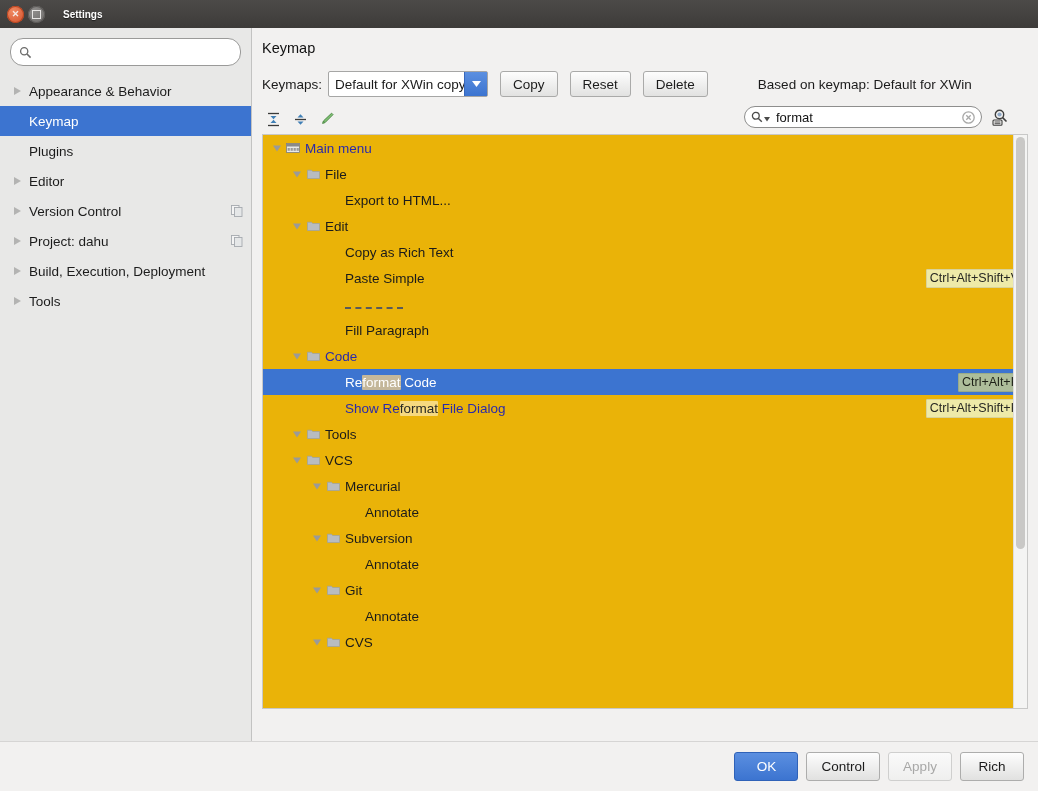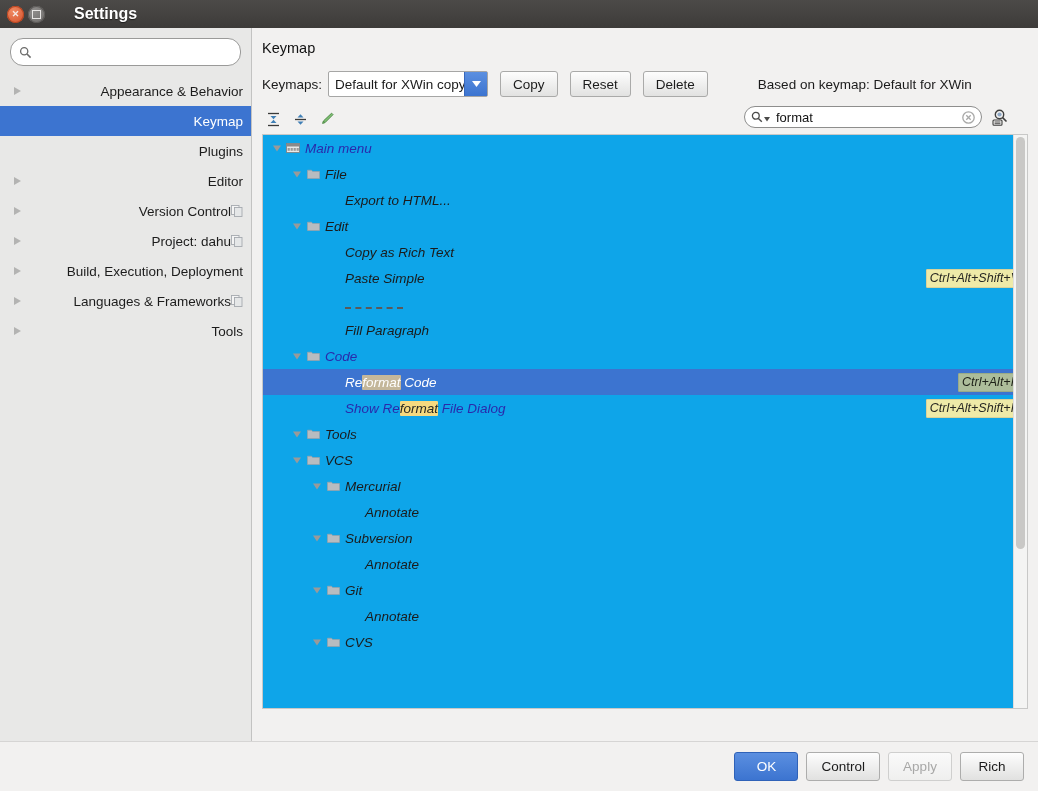--- a/index.html
+++ b/index.html
@@ -25,21 +25,21 @@
     width: 17px; height: 17px; border-radius: 50%;
     margin-left: 7px; flex: none; position: relative;
     display: flex; align-items: center; justify-content: center;
     font-size: 11px; line-height: 1; color: #f6f0ee;
   }
   .win-btn.close { background: radial-gradient(circle at 35% 30%, #f08a63, #d4502a); box-shadow: inset 0 0 0 1px #b8441f; }
   .win-btn.max   { background: radial-gradient(circle at 35% 30%, #8f8d8b, #6e6c6a); box-shadow: inset 0 0 0 1px #5b5957; margin-left: 4px; }
   .win-btn .glyph { font-size: 9px; font-weight: bold; opacity: .95; }
   .win-btn.max .sq { width: 7px; height: 7px; border: 1.4px solid #e8e6e4; }
   .titlebar .title {
-    margin-left: 29px; color: #ffffff; font-size: 16px; font-weight: bold;
+    margin-left: 18px; color: #ffffff; font-size: 10px; font-weight: bold;
     text-shadow: 0 1px 1px rgba(0,0,0,.55);
   }
 
   
   .sidebar {
     position: absolute; left: 0; top: 28px; width: 251px; height: 713px;
     background: #e8e8e7; border-right: 1px solid #c3c3c2;
   }
   .side-search-wrap { padding: 10px 10px 6px 10px; }
   .side-search {
@@ -58,21 +58,21 @@
     position: relative; height: 30px; display: flex; align-items: center;
     padding-left: 12px; padding-right: 8px; font-size: 13.5px; color: #1c1c1c;
     cursor: default;
   }
   .side-item.selected { background: #3c74d0; color: #ffffff; }
   .side-item .arrow {
     width: 11px; flex: none; margin-right: 6px;
     display: flex; align-items: center; justify-content: center;
   }
   .side-item .arrow svg { display: block; }
-  .side-item .side-label { flex: 1 1 auto; white-space: nowrap; text-align: right; }
+  .side-item .side-label { flex: 1 1 auto; white-space: nowrap; }
   .side-item .copy-ico { flex: none; opacity: .55; width: 12px; height: 12px; }
 
   
   .content {
     position: absolute; left: 252px; top: 28px; width: 786px; height: 713px;
     background: #f2f1f0;
   }
   .page-title {
     position: absolute; left: 10px; top: 12px; font-size: 14.5px; color: #111;
   }
@@ -128,23 +128,22 @@
     font-family: inherit; font-size: 13px; color: #111; margin-left: 4px;
     min-width: 10px;
   }
   .find-search .clear { margin-right: 6px; flex: none; width: 13px; height: 13px; }
   .kbd-find { position: absolute; right: 27px; top: 78px; width: 22px; height: 22px;
     display: flex; align-items: center; justify-content: center; }
 
   
   .tree-frame {
     position: absolute; left: 10px; top: 106px; width: 766px; height: 575px;
-    background: #0ea5e9; border: 1px solid #c8c8c7; box-sizing: border-box;
+    background: #eab308; border: 1px solid #c8c8c7; box-sizing: border-box;
     overflow: hidden;
-    font-style: italic;
   }
   .tree-scroll { position: absolute; left: 0; top: 0; right: 0; bottom: 0; overflow: hidden; }
   .trow {
     position: relative; height: 26px; display: flex; align-items: center;
     font-size: 13.5px; color: #1b1b1b; white-space: nowrap; cursor: default;
   }
   .trow.selected { background: #3c74d0; color: #ffffff; }
   .trow .twig { flex: none; width: 16px; height: 16px;
     display: flex; align-items: center; justify-content: center; }
   .trow .ticon { flex: none; width: 16px; height: 16px; margin-right: 4px;
@@ -271,32 +270,20 @@
               <rect x="3.5" y="2.5" width="7.5" height="9" fill="#e4e7ea" stroke="#6f7782" stroke-width="0.9"></rect>
             </svg></span>
         </div>
         <div class="side-item">
           <span class="arrow">
             <svg width="9" height="10" viewBox="0 0 9 10">
               <polygon points="1,1 8,5 1,9" fill="#b3b3b2"></polygon>
             </svg>
           </span>
           <span class="side-label">Build, Execution, Deployment</span>
-        </div>
-        <div class="side-item">
-          <span class="arrow">
-            <svg width="9" height="10" viewBox="0 0 9 10">
-              <polygon points="1,1 8,5 1,9" fill="#b3b3b2"></polygon>
-            </svg>
-          </span>
-          <span class="side-label">Languages &amp; Frameworks</span>
-          <span class="copy-ico"><svg width="12" height="12" viewBox="0 0 12 12">
-              <rect x="0.5" y="0.5" width="7.5" height="9" fill="#ffffff" stroke="#6f7782" stroke-width="0.9"></rect>
-              <rect x="3.5" y="2.5" width="7.5" height="9" fill="#e4e7ea" stroke="#6f7782" stroke-width="0.9"></rect>
-            </svg></span>
         </div>
         <div class="side-item">
           <span class="arrow">
             <svg width="9" height="10" viewBox="0 0 9 10">
               <polygon points="1,1 8,5 1,9" fill="#b3b3b2"></polygon>
             </svg>
           </span>
           <span class="side-label">Tools</span>
         </div>
       </div>

